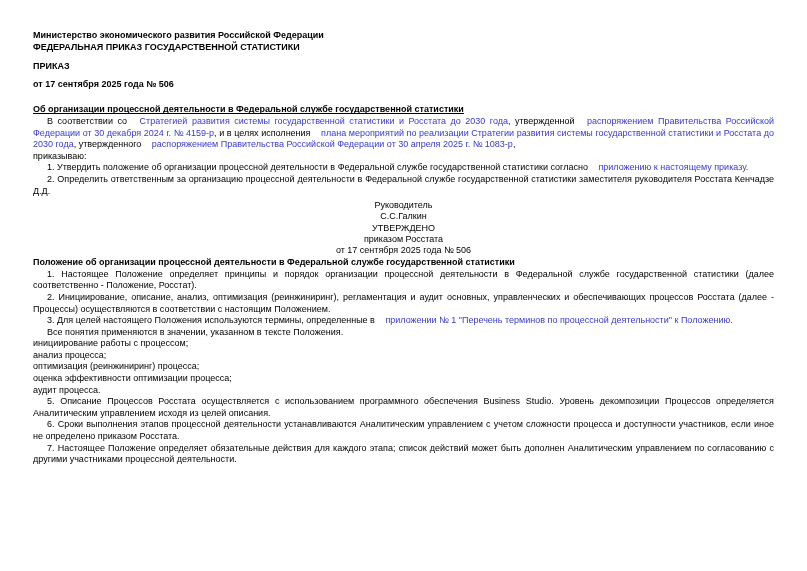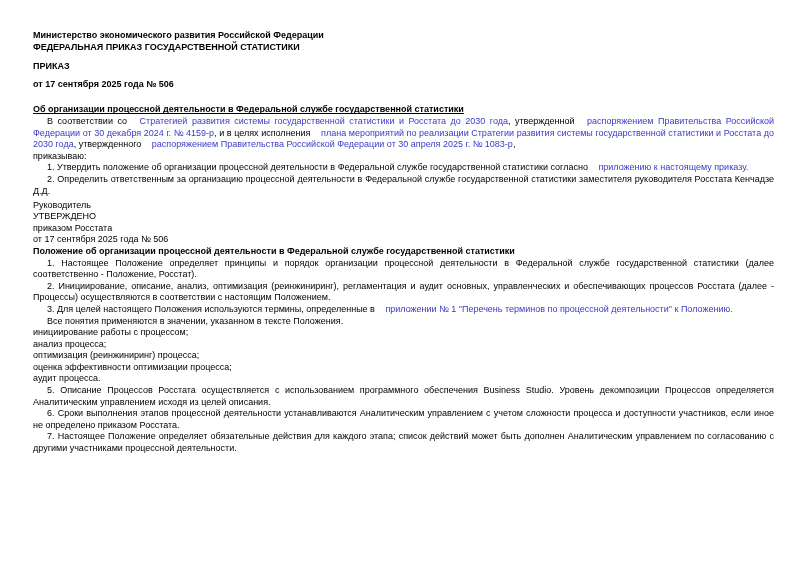--- a/index.html
+++ b/index.html
@@ -25,21 +25,21 @@
   .doc-date  { margin-top: 6px; }
   .doc-title { margin-top: 14px; text-decoration: underline; }
   p.body {
     margin: 0;
     text-align: justify;
     text-indent: 14px;
   }
   .no-indent { text-indent: 0; }
   .preamble { margin-top: 25px; }
   .sig {
-    text-align: left;
+    text-align: center;
     margin-top: 3px;
     line-height: 11.2px;
   }
   .reg-title { margin-top: 1px; }
   .section-title { margin-top: 30px; }
   .p-first { margin-top: 26px; }
   .gap-sm { margin-top: 3px; }
   a.doclink {
     color: #3a3ac8;
     text-decoration: none;
@@ -59,20 +59,21 @@
   <div class="b c doc-title">Об организации процессной деятельности в Федеральной службе государственной статистики</div>
 
   <p class="body preamble"><span>В соответствии со </span><a class="doclink" href="#">Стратегией развития системы государственной статистики и Росстата до 2030 года</a><span>, утвержденной </span><a class="doclink" href="#">распоряжением Правительства Российской Федерации от 30 декабря 2024 г. № 4159-р</a><span>, и в целях исполнения </span><a class="doclink" href="#">плана мероприятий по реализации Стратегии развития системы государственной статистики и Росстата до 2030 года</a><span>, утвержденного </span><a class="doclink" href="#">распоряжением Правительства Российской Федерации от 30 апреля 2025 г. № 1083-р</a><span>,</span></p>
   <div>приказываю:</div>
 
   <p class="body"><span>1. Утвердить положение об организации процессной деятельности в Федеральной службе государственной статистики согласно </span><a class="doclink" href="#">приложению к настоящему приказу.</a></p>
   <p class="body">2. Определить ответственным за организацию процессной деятельности в Федеральной службе государственной статистики заместителя руководителя Росстата Кенчадзе Д.Д.</p>
 
   <div class="sig">
     <div>Руководитель</div>
+    <div>С.С.Галкин</div>
     <div>УТВЕРЖДЕНО</div>
     <div>приказом Росстата</div>
     <div>от 17 сентября 2025 года № 506</div>
   </div>
 
   <div class="b c reg-title">Положение об организации процессной деятельности в Федеральной службе государственной статистики</div>
 
   <p class="body p-first">1. Настоящее Положение определяет принципы и порядок организации процессной деятельности в Федеральной службе государственной статистики (далее соответственно - Положение, Росстат).</p>
   <p class="body">2. Инициирование, описание, анализ, оптимизация (реинжиниринг), регламентация и аудит основных, управленческих и обеспечивающих процессов Росстата (далее - Процессы) осуществляются в соответствии с настоящим Положением.</p>
   <p class="body"><span>3. Для целей настоящего Положения используются термины, определенные в </span><a class="doclink" href="#">приложении № 1 "Перечень терминов по процессной деятельности" к Положению.</a></p>

